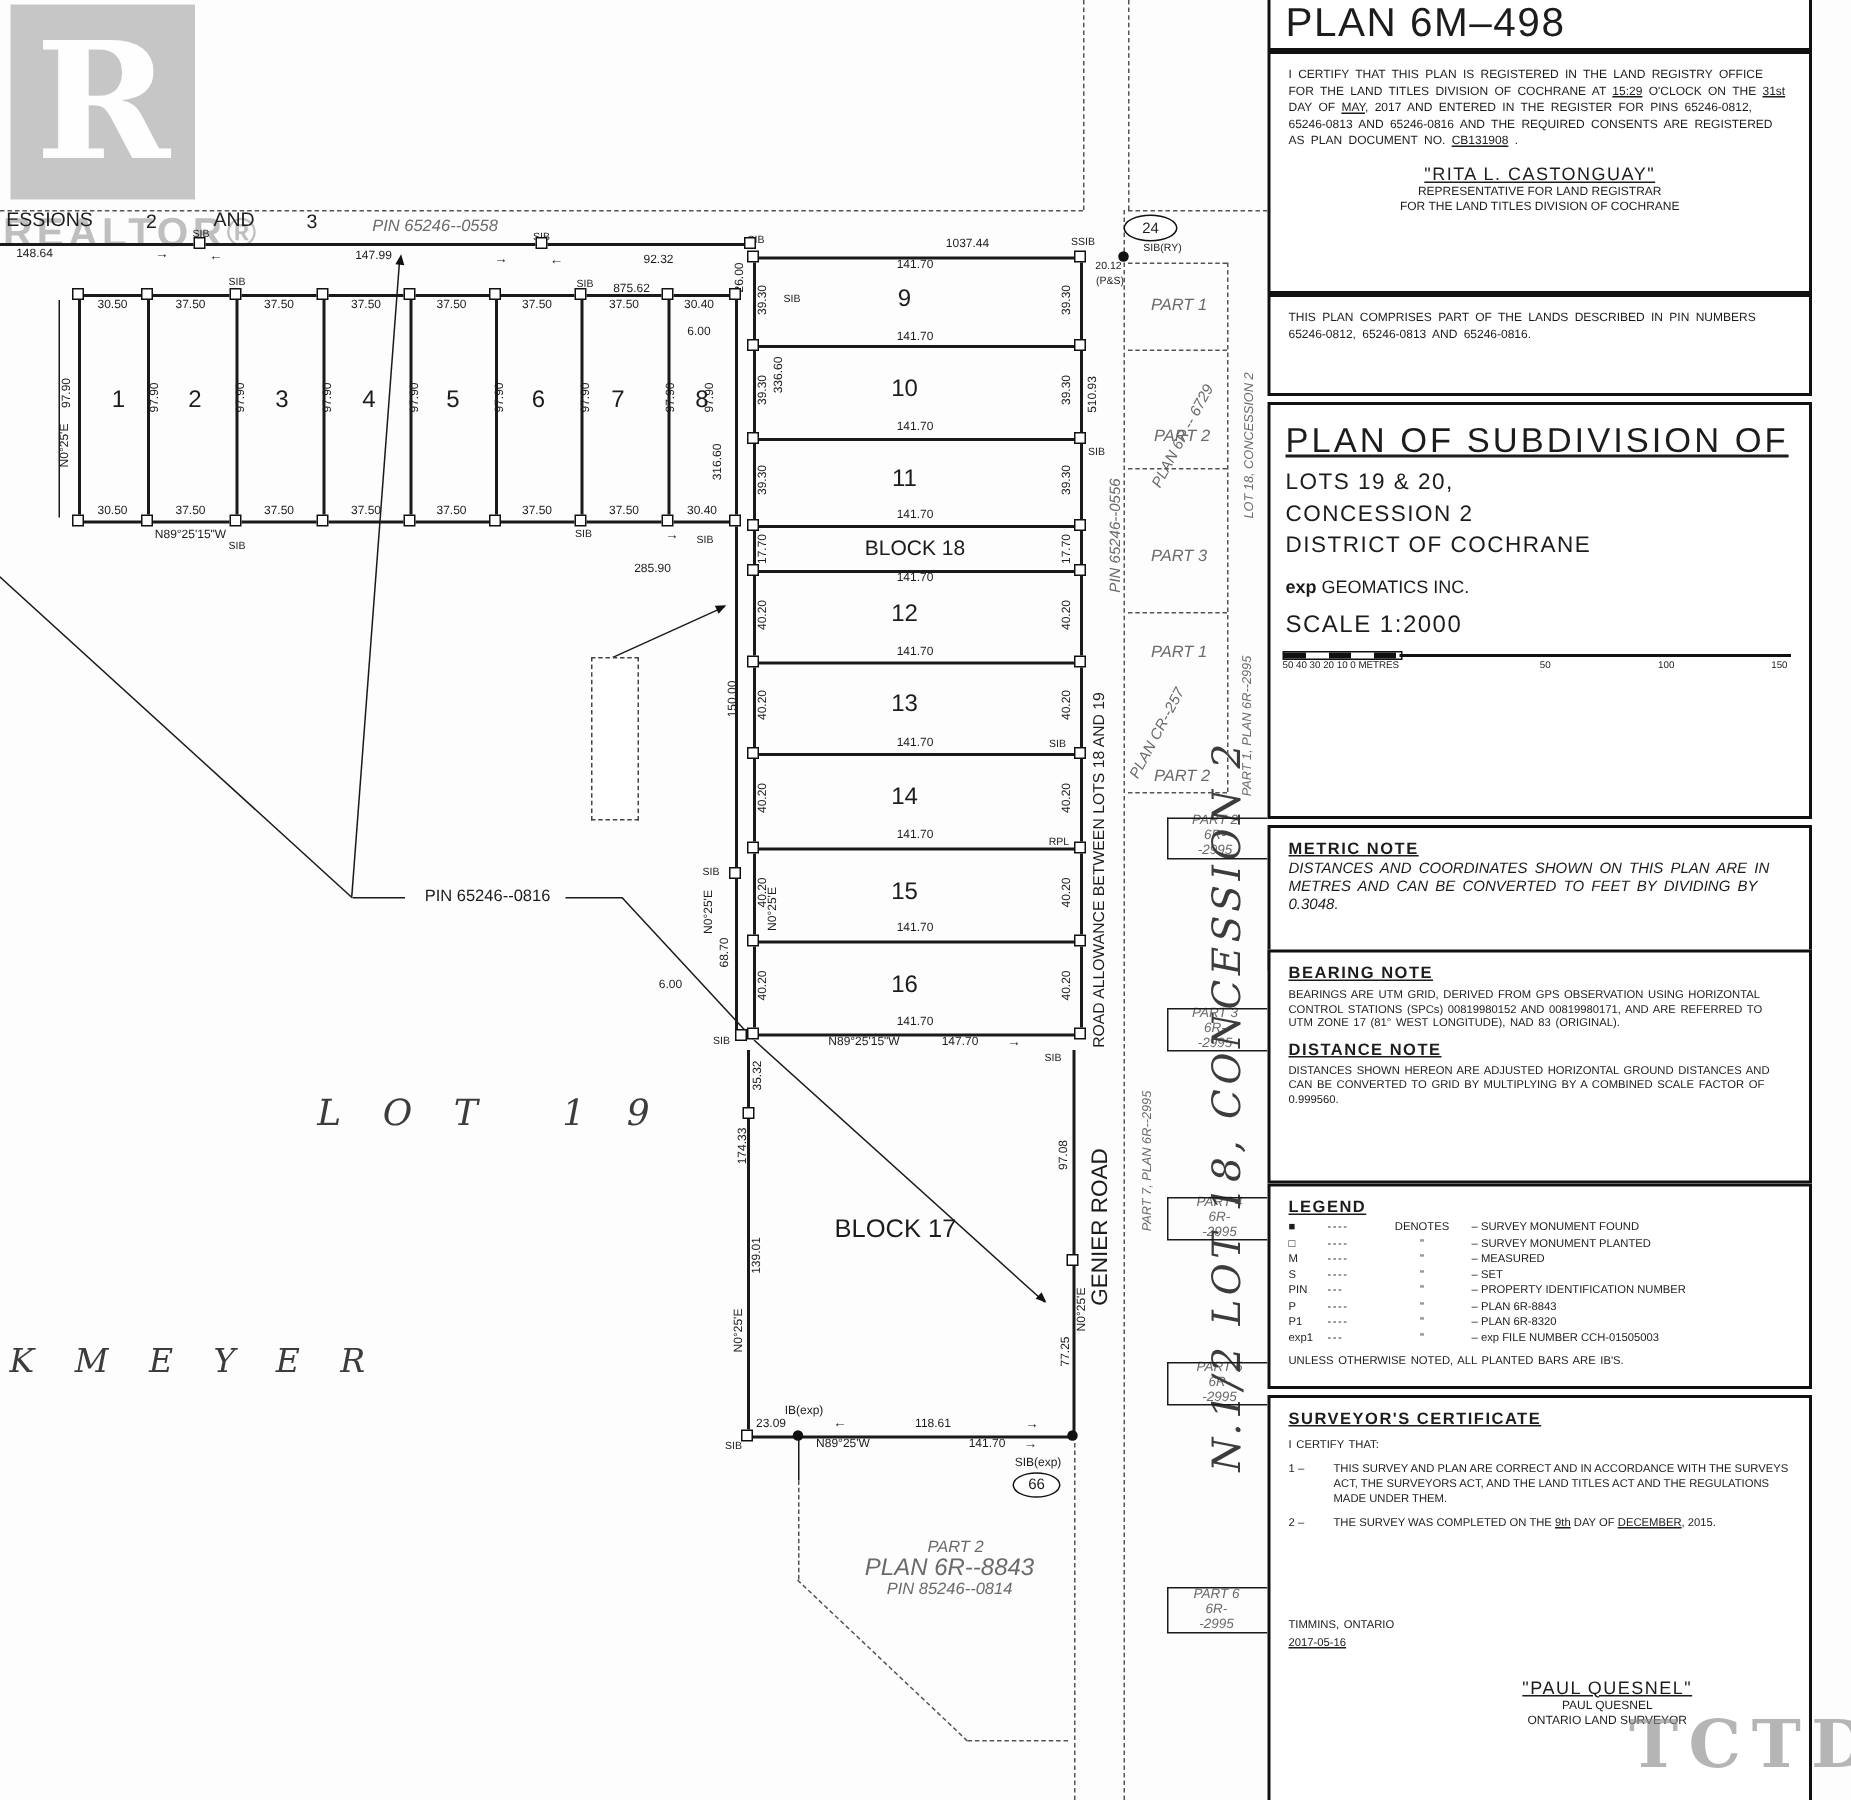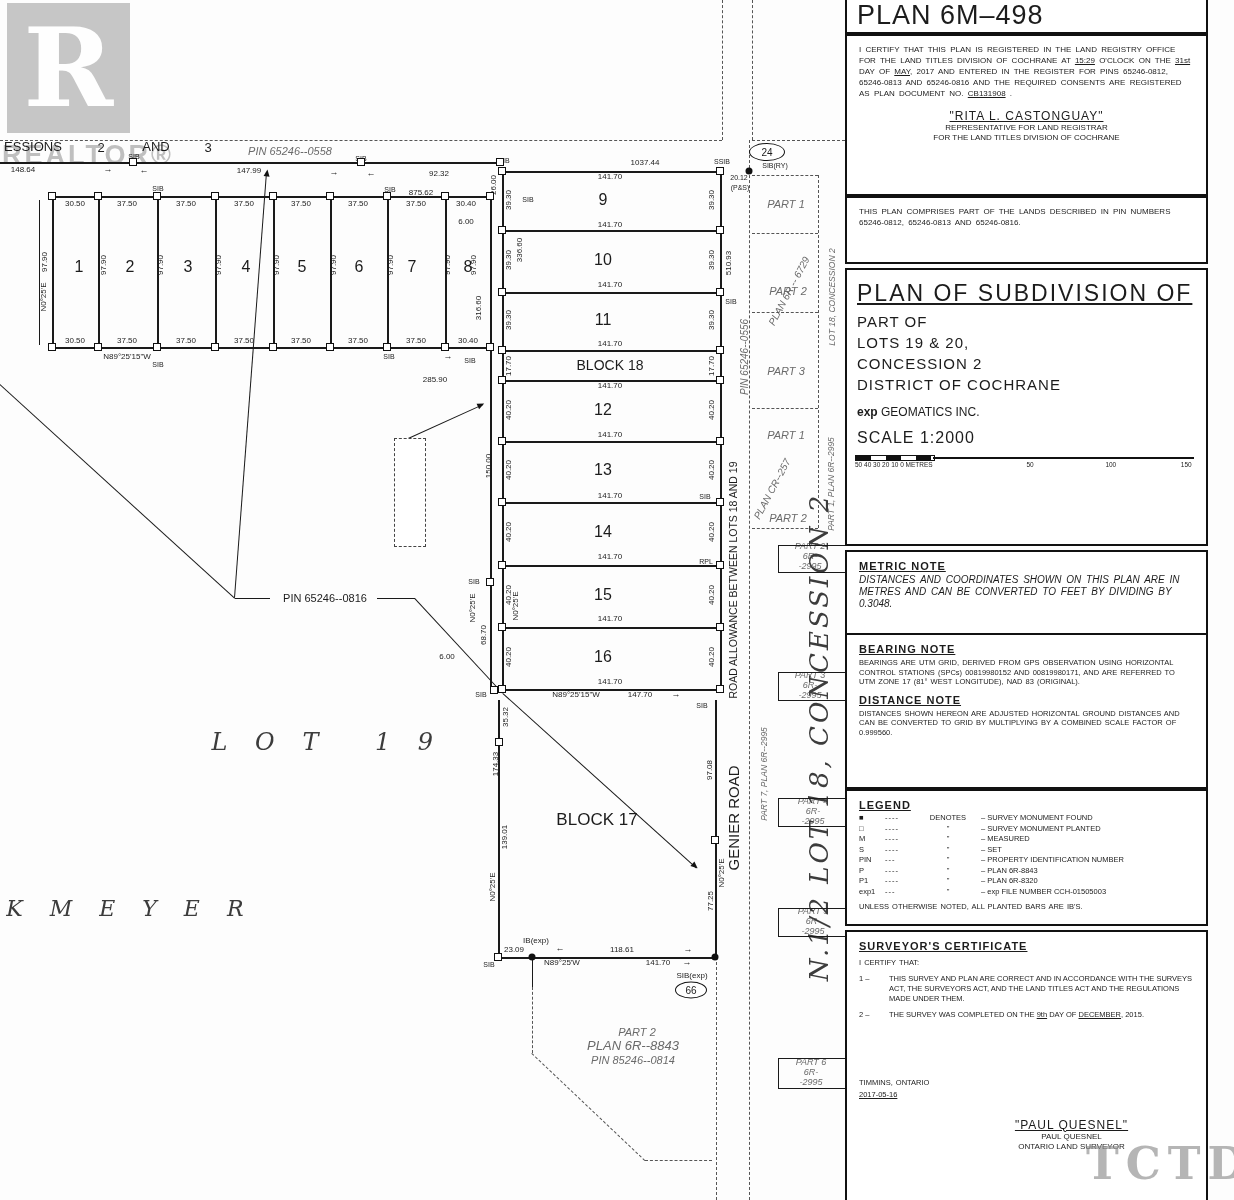--- a/index.html
+++ b/index.html
@@ -198,21 +198,21 @@
       <div class="lbl " style="left: 722px; top: 873px; transform: translate(-50%, -50%) rotate(-90deg);">N0°25'E</div>
       <div class="lbl " style="left: 711px; top: 901px; transform: translate(-50%, -50%) rotate(-90deg);">77.25</div>
       <div class="lbl " style="left: 536px; top: 941px; transform: translate(-50%, -50%) rotate(0deg);">IB(exp)</div>
       <div class="lbl " style="left: 514px; top: 950px; transform: translate(-50%, -50%) rotate(0deg);">23.09</div>
       <div class="lbl " style="left: 622px; top: 950px; transform: translate(-50%, -50%) rotate(0deg);">118.61</div>
       <div class="lbl " style="left: 489px; top: 965px; font-size: 7px; transform: translate(-50%, -50%) rotate(0deg);">SIB</div>
       <div class="lbl " style="left: 562px; top: 963px; transform: translate(-50%, -50%) rotate(0deg);">N89°25'W</div>
       <div class="lbl " style="left: 658px; top: 963px; transform: translate(-50%, -50%) rotate(0deg);">141.70</div>
       <div class="lbl " style="left: 692px; top: 976px; transform: translate(-50%, -50%) rotate(0deg);">SIB(exp)</div>
       <div class="lbl it gr" style="left: 637px; top: 1032px; font-size: 11px; transform: translate(-50%, -50%) rotate(0deg);">PART 2</div>
-      <div class="lbl it gr" style="left: 633px; top: 1046px; font-size: 13px; transform: translate(-50%, -50%) rotate(0deg);">PLAN 6R--8843</div>
+      <div class="lbl it gr" style="left: 633px; top: 1046px; font-size: 16px; transform: translate(-50%, -50%) rotate(0deg);">PLAN 6R--8843</div>
       <div class="lbl it gr" style="left: 633px; top: 1060px; font-size: 11px; transform: translate(-50%, -50%) rotate(0deg); text-align: center;">PIN 85246--0814</div>
       <div class="lbl ser" style="left: 270px; top: 742px; font-size: 24px; letter-spacing: 10px; transform: translate(-50%, -50%) rotate(0deg);">L O T</div>
       <div class="lbl ser" style="left: 409px; top: 742px; font-size: 24px; letter-spacing: 10px; transform: translate(-50%, -50%) rotate(0deg);">1 9</div>
       <div class="lbl ser" style="left: 108px; top: 909px; font-size: 22px; letter-spacing: 10px; transform: translate(-50%, -50%) rotate(0deg);">C K M E Y E R</div>
       <div class="lbl " style="left: 325px; top: 598px; font-size: 11px; transform: translate(-50%, -50%) rotate(0deg);">PIN  65246--0816</div>
       <div class="lbl " style="left: 409px; top: 491px; font-size: 11px; transform: translate(-50%, -50%) rotate(-90deg);">BLOCK 19</div>
       <div class="lbl " style="left: 734px; top: 580px; font-size: 10.5px; transform: translate(-50%, -50%) rotate(-90deg);">ROAD  ALLOWANCE  BETWEEN  LOTS  18  AND  19</div>
       <div class="lbl " style="left: 734px; top: 818px; font-size: 15px; transform: translate(-50%, -50%) rotate(-90deg);">GENIER  ROAD</div>
       <div class="lbl it gr" style="left: 744px; top: 357px; font-size: 10px; transform: translate(-50%, -50%) rotate(-90deg);">PIN 65246--0556</div>
       <div class="lbl it gr" style="left: 786px; top: 204px; font-size: 11px; transform: translate(-50%, -50%) rotate(0deg);">PART 1</div>
@@ -383,21 +383,20 @@
         <div class="sigrole">FOR  THE  LAND  TITLES  DIVISION  OF  COCHRANE</div>
       </div>
     </div>
 
     <div class="box" style="top:196px;height:68px;">
       <p class="tiny">THIS PLAN COMPRISES PART OF THE LANDS DESCRIBED IN PIN NUMBERS 65246-0812, 65246-0813 AND 65246-0816.</p>
     </div>
 
     <div class="box" style="top:268px;height:278px;">
       <div class="h-big">PLAN  OF  SUBDIVISION  OF</div>
-      <div class="h-med">PART  OF</div>
       <div class="h-med">LOTS  19  &amp;  20,</div>
       <div class="h-med">CONCESSION  2</div>
       <div class="h-med">DISTRICT  OF  COCHRANE</div>
       <div class="firm"><b>exp</b><span> GEOMATICS INC.</span></div>
       <div class="scale">SCALE    1:2000</div>
       <div class="sbar">
         <div class="blocks"></div>
         <div class="line"></div>
         <span class="t" style="left:0;">50  40  30  20  10  0  METRES</span>
         <span class="t" style="left:50%;">50</span>

